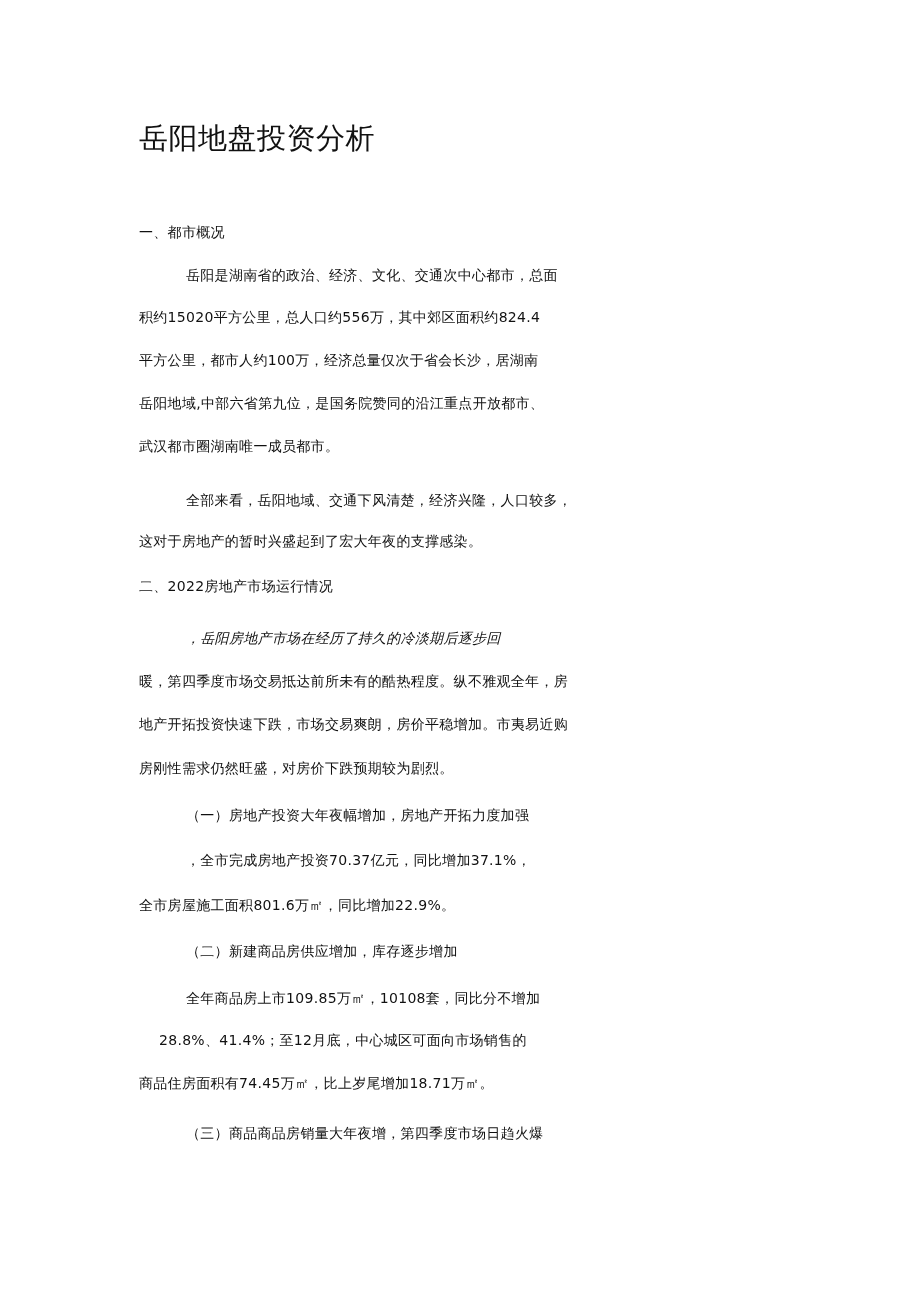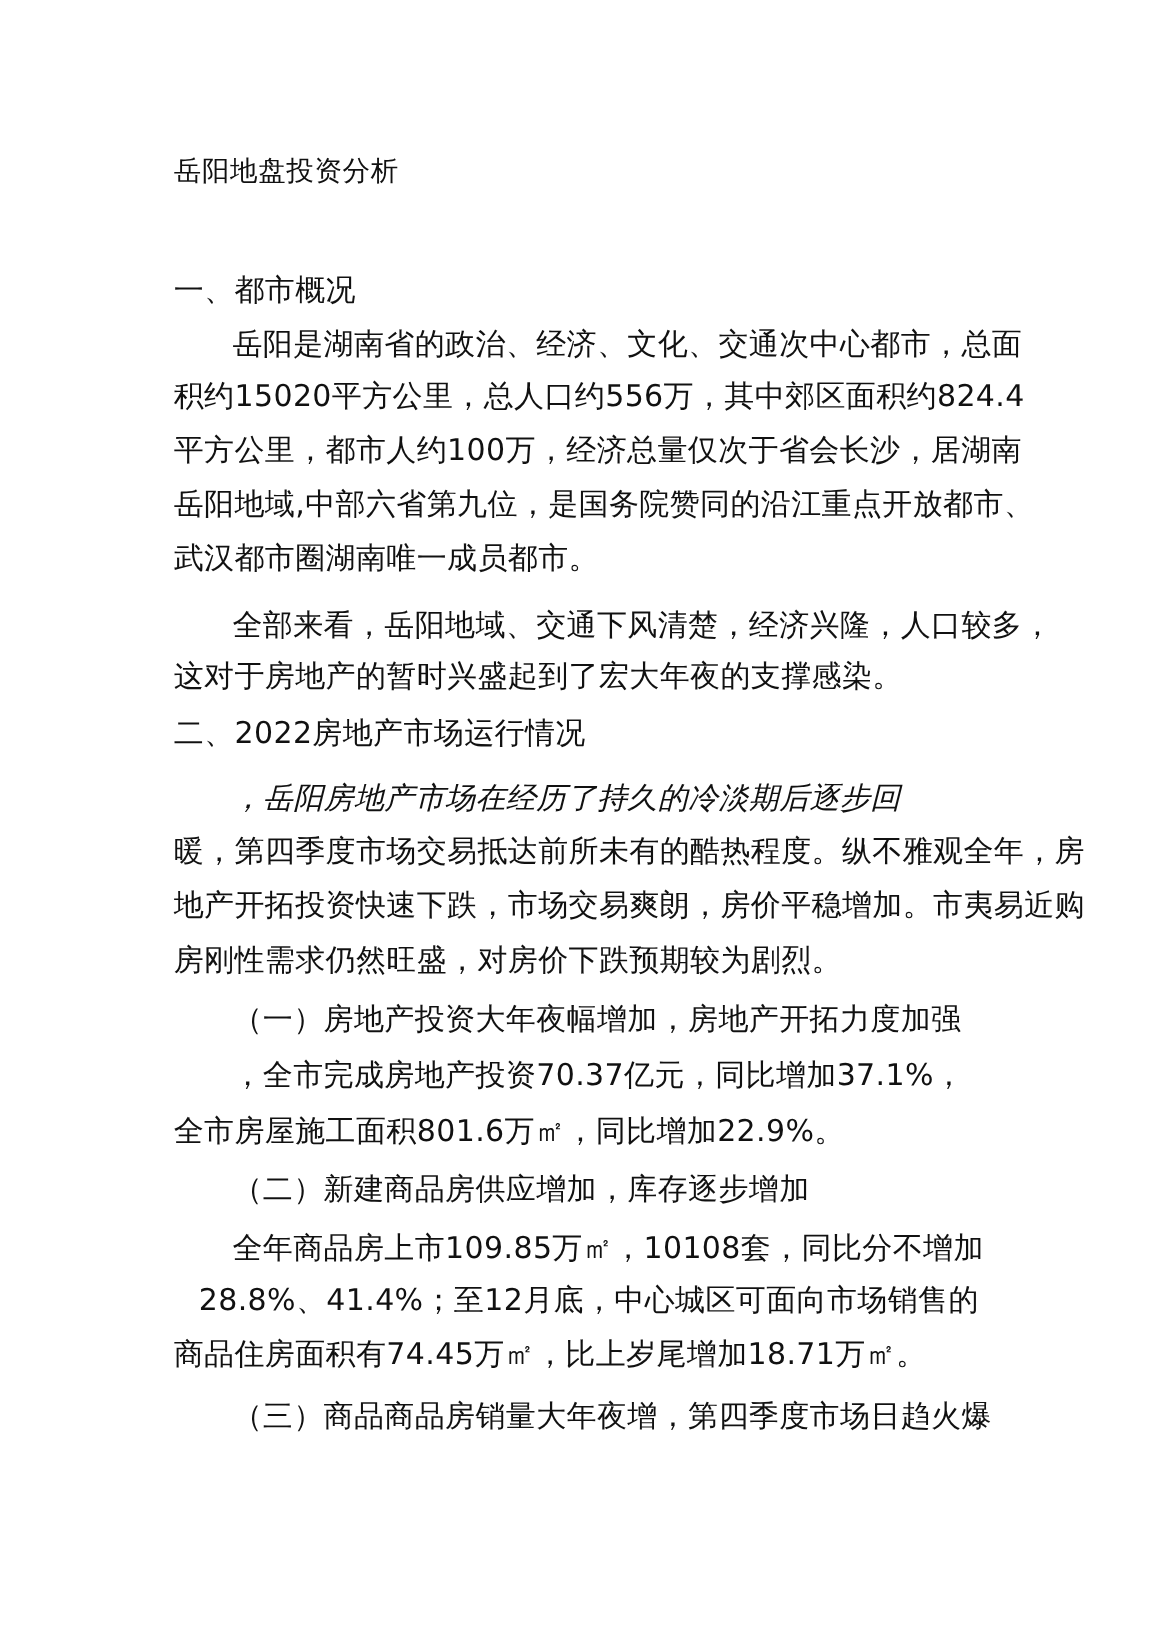--- a/index.html
+++ b/index.html
@@ -1,19 +1,19 @@
 <!DOCTYPE html>
 <html><head>
 <meta charset="utf-8">
 <style>
   html, body { margin: 0; padding: 0; background: #ffffff; }
   body { width: 920px; height: 1303px; position: relative; overflow: hidden;
          font-family: "DejaVu Sans", "Liberation Sans", sans-serif; color: #111111; }
-  .line { position: absolute; left: 139px; white-space: nowrap; font-size: 24px; line-height: 24px; letter-spacing: 0.3px; }
-  .title { position: absolute; left: 139px; top: 123px; font-size: 22px; line-height: 30px; white-space: nowrap; letter-spacing: 0.5px; }
+  .line { position: absolute; left: 139px; white-space: nowrap; font-size: 14px; line-height: 24px; letter-spacing: 0.3px; }
+  .title { position: absolute; left: 139px; top: 123px; font-size: 29px; line-height: 30px; white-space: nowrap; letter-spacing: 0.5px; }
   .ind { left: 186px; }
 </style>
 </head>
 <body>
 
 <div>
   <div class="title">岳阳地盘投资分析</div>
   <div id="lines">
       <div class="line" style="top: 220px;">一、都市概况</div>
       <div class="line ind" style="top: 263px;">岳阳是湖南省的政治、经济、文化、交通次中心都市，总面</div>

